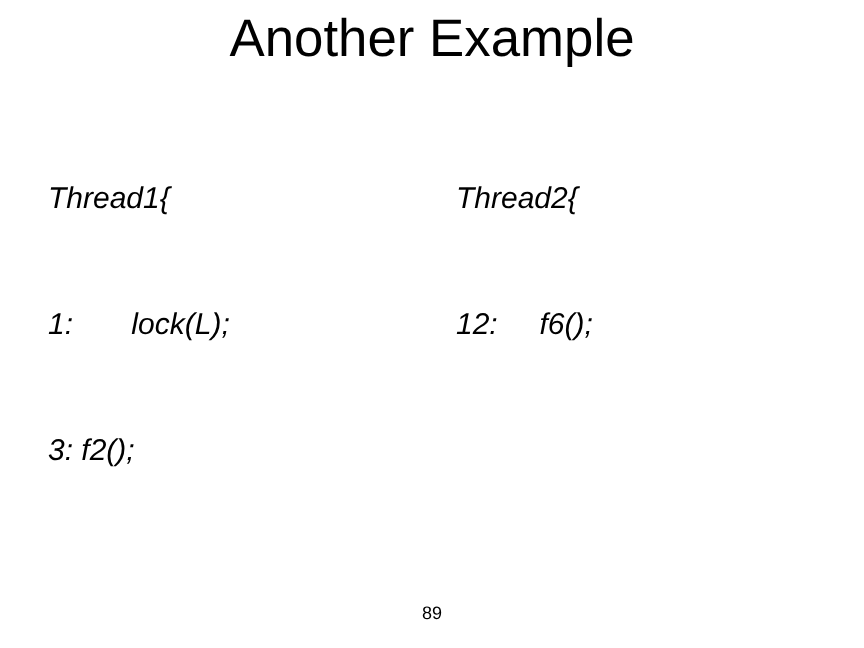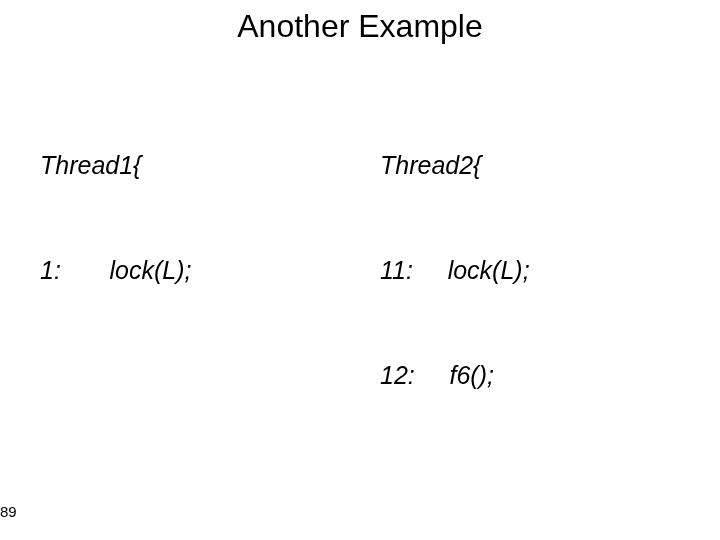--- a/index.html
+++ b/index.html
@@ -17,21 +17,21 @@
     width: 720px;
     height: 540px;
     box-sizing: border-box;
   }
   .title {
     position: absolute;
     top: 8px;
     left: 0;
     width: 100%;
     text-align: center;
-    font-size: 32px;
+    font-size: 44px;
     font-weight: normal;
   }
   .body {
     position: absolute;
     top: 78px;
     left: 40px;
     right: 40px;
     display: flex;
     flex-direction: row;
   }
@@ -46,48 +46,49 @@
   }
   .line {
     display: block;
     font-style: italic;
   }
   .pagenum {
     position: absolute;
     bottom: 20px;
     left: 0;
     width: 100%;
+    text-align: center;
     font-size: 15px;
     font-family: Arial, sans-serif;
   }
 </style>
 </head>
 <body>
 
 <div class="slide">
 
   <div class="title">Another Example</div>
 
   <div class="body">
 
     <div class="col left">
       <span class="line">Thread1{</span>
       <span class="line">1:       lock(L);</span>
+      <span class="line">3: f2();</span>
       
       
       
       
       
       
       
     </div>
 
     <div class="col right">
       <span class="line">Thread2{</span>
-      <span class="line">11:     lock(L);</span>
       <span class="line">12:     f6();</span>
       
       
     </div>
 
   </div>
 
   <div class="pagenum">89</div>
 
 </div>

